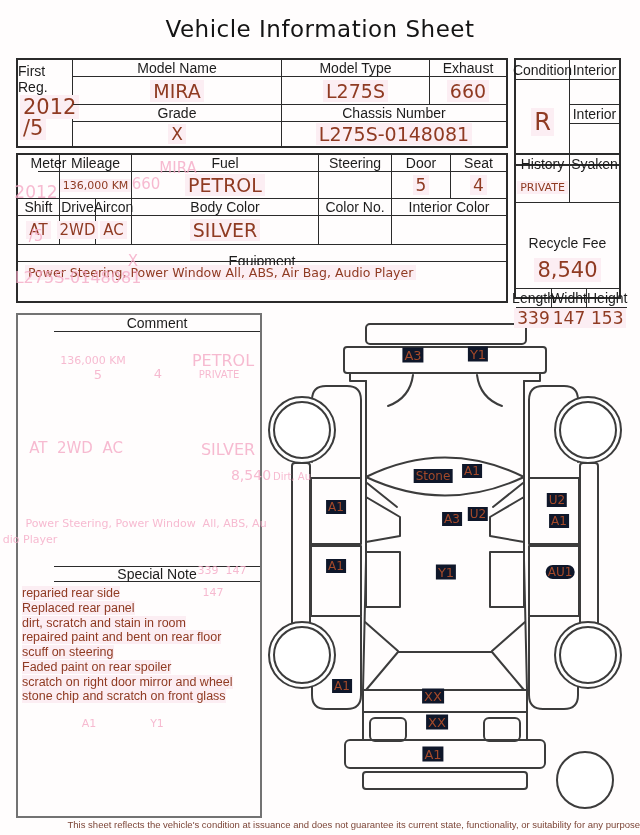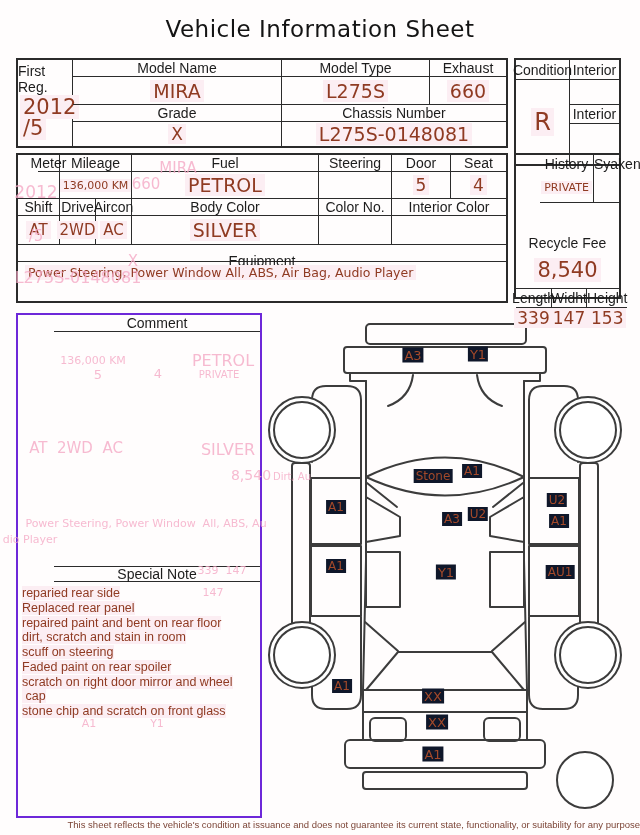--- a/index.html
+++ b/index.html
@@ -178,21 +178,21 @@
     <div class="cell val s11 bB" style="grid-area:4/6/5/8;">
         <span></span>
       </div>
     <div class="cell h bB" style="grid-area:5/1/6/8;margin-top:16px;">Equipment</div>
     <div class="cell val topalign" style="grid-area:6/1/7/8;font-size:12.5px;">
         <span class="hl" style="white-space:normal;">Power Steering, Power Window  All, ABS, Air Bag, Audio Player</span>
       </div>
   </div>
 
   <div class="stack" style="left:514px;top:153px;width:107px;height:146px;border:2px solid #2b2b2b;z-index:2;">
-    <div style="display:grid;grid-template-columns:54px 1fr;grid-template-rows:18px 29px;border-bottom:1px solid #2b2b2b;box-sizing:border-box;margin-left:24px;">
+    <div style="display:grid;grid-template-columns:54px 1fr;grid-template-rows:18px 29px;border-bottom:1px solid #2b2b2b;box-sizing:border-box;">
       <div class="cell h bR">History</div>
       <div class="cell h">Syaken</div>
       <div class="cell val s11 bR">
           <span class="hl">PRIVATE</span>
         </div>
       <div class="cell val s11">
           <span></span>
         </div>
     </div>
     <div class="cell h" style="height:16px;margin-top:32px;">Recycle Fee</div>
@@ -208,35 +208,34 @@
         </div>
       <div class="cell val s17 bR">
           <span class="hl">147</span>
         </div>
       <div class="cell val s17">
           <span class="hl">153</span>
         </div>
     </div>
   </div>
 
-  <div class="stack" style="left:16px;top:313px;width:246px;height:505px;border:2px solid #6d28d9;z-index:2;padding-left:36px;">
+  <div class="stack" style="left:16px;top:313px;width:246px;height:505px;border:2px solid #737373;z-index:2;padding-left:36px;">
     <div class="cell h" style="height:17px;border-bottom:1px solid #2b2b2b;">Comment</div>
     <div style="height:234px;"></div>
     <div class="cell h" style="height:16px;border-top:1px solid #2b2b2b;border-bottom:1px solid #2b2b2b;">Special Note</div>
   </div>
 
   <div class="notes">
     <div class="note-line"><span>reparied rear side</span></div>
     <div class="note-line"><span>Replaced rear panel</span></div>
+    <div class="note-line"><span>dirt, scratch and stain in room</span></div>
     <div class="note-line"><span>repaired paint and bent on rear floor</span></div>
-    <div class="note-line"><span>dirt, scratch and stain in room</span></div>
     <div class="note-line"><span>scuff on steering</span></div>
     <div class="note-line"><span>Faded paint on rear spoiler</span></div>
     <div class="note-line"><span>scratch on right door mirror and wheel</span></div>
-    <div class="note-line"><span> cap</span></div>
     <div class="note-line"><span>stone chip and scratch on front glass</span></div>
   </div>
 
   <div id="ghost-layer">
       <span class="ghost" style="left: 178px; top: 168px; font-size: 15px;">MIRA</span>
       <span class="ghost" style="left: 146px; top: 184px; font-size: 15px;">660</span>
       <span class="ghost" style="left: 36px; top: 192px; font-size: 17px;">2012</span>
       <span class="ghost" style="left: 36px; top: 236px; font-size: 15px;">/5</span>
       <span class="ghost" style="left: 133px; top: 261px; font-size: 15px;">X</span>
       <span class="ghost" style="left: 78px; top: 277px; font-size: 16px;">L275S-0148081</span>
@@ -261,21 +260,21 @@
       <span class="dlabel" style="left: 478px; top: 354px; font-size: 13px;">Y1</span>
       <span class="dlabel" style="left: 433px; top: 476px; font-size: 12px;">Stone</span>
       <span class="dlabel" style="left: 472px; top: 471px; font-size: 12px;">A1</span>
       <span class="dlabel" style="left: 336px; top: 507px; font-size: 12px;">A1</span>
       <span class="dlabel" style="left: 557px; top: 500px; font-size: 12px;">U2</span>
       <span class="dlabel" style="left: 452px; top: 519px; font-size: 12px;">A3</span>
       <span class="dlabel" style="left: 478px; top: 514px; font-size: 12px;">U2</span>
       <span class="dlabel" style="left: 559px; top: 521px; font-size: 12px;">A1</span>
       <span class="dlabel" style="left: 336px; top: 566px; font-size: 12px;">A1</span>
       <span class="dlabel" style="left: 446px; top: 572px; font-size: 13px;">Y1</span>
-      <span class="dlabel" style="left: 560px; top: 572px; font-size: 12px;">AU1</span>
+      <span class="dlabel" style="left: 560px; top: 572px; font-size: 12px; border-radius: 7px;">AU1</span>
       <span class="dlabel" style="left: 342px; top: 686px; font-size: 12px;">A1</span>
       <span class="dlabel" style="left: 433px; top: 696px; font-size: 13px;">XX</span>
       <span class="dlabel" style="left: 437px; top: 722px; font-size: 13px;">XX</span>
       <span class="dlabel" style="left: 433px; top: 754px; font-size: 13px;">A1</span>
     </div>
 
   <div class="disclaimer">This sheet reflects the vehicle's condition at issuance and does not guarantee its current state, functionality, or suitability for any purpose</div>
 </div>
 
 </body></html>

